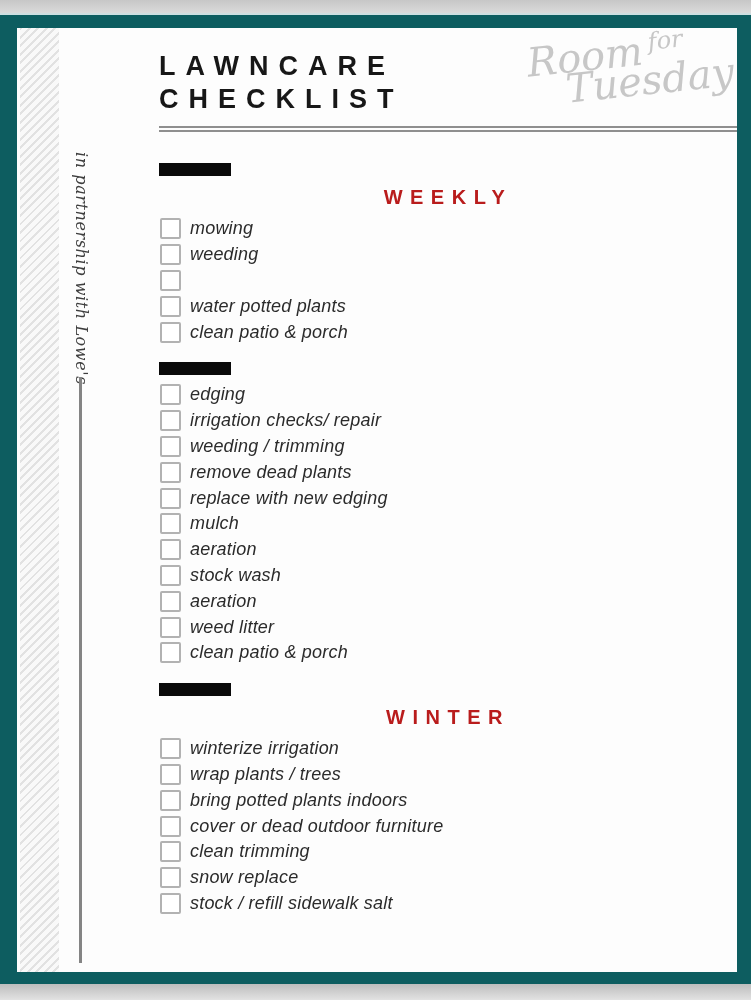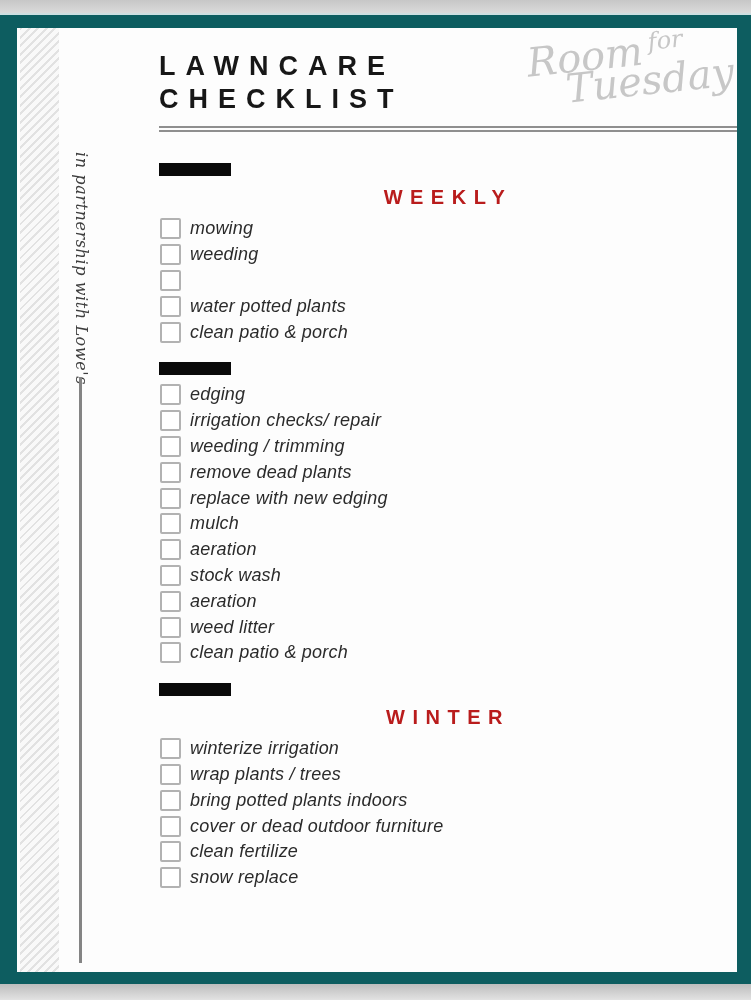--- a/index.html
+++ b/index.html
@@ -220,28 +220,32 @@
     <span class="check-label">bring potted plants indoors</span>
   </li>
 
   <li class="check-row">
     <span class="checkbox" role="checkbox" aria-checked="false"></span>
     <span class="check-label">cover or dead outdoor furniture</span>
   </li>
 
   <li class="check-row">
     <span class="checkbox" role="checkbox" aria-checked="false"></span>
-    <span class="check-label">clean fertilize</span>
+    <span class="check-label">clean trimming</span>
   </li>
 
   <li class="check-row">
     <span class="checkbox" role="checkbox" aria-checked="false"></span>
     <span class="check-label">snow replace</span>
   </li>
 
+  <li class="check-row">
+    <span class="checkbox" role="checkbox" aria-checked="false"></span>
+    <span class="check-label">stock / refill sidewalk salt</span>
+  </li>
 </ul>
   </section>
 </div>
       </div>
     </div>
   </div>
   <div class="gray-strip bottom"></div>
 </div>
 
 </body></html>

